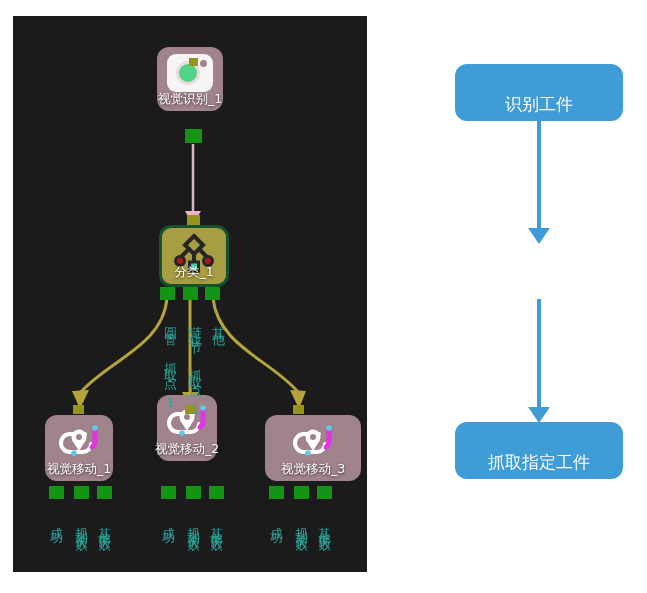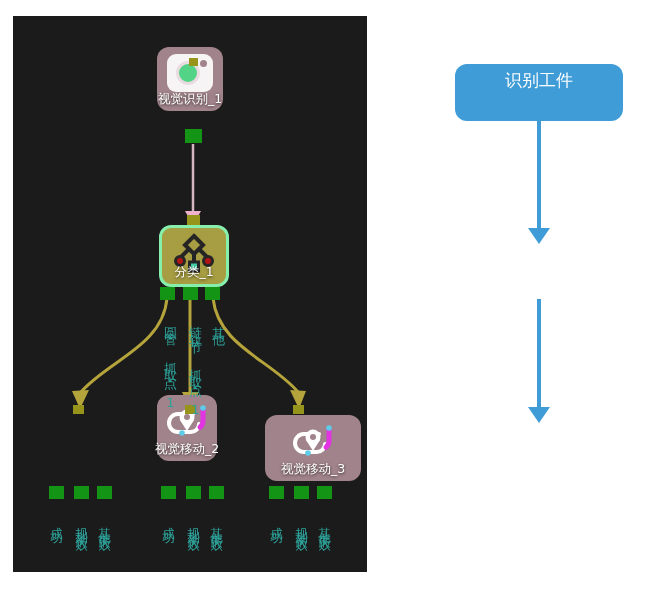--- a/index.html
+++ b/index.html
@@ -4,21 +4,21 @@
 <style>
   html,body{margin:0;padding:0;background:#ffffff;}
   body{font-family:"DejaVu Sans","Liberation Sans",sans-serif;}
   .stage{position:relative;width:647px;height:593px;background:#ffffff;overflow:hidden;}
 
   
   .canvas{position:absolute;left:13px;top:16px;width:354px;height:556px;background:#1b1b1b;}
   .edges{position:absolute;left:0;top:0;width:354px;height:556px;z-index:1;}
   .node{position:absolute;border-radius:12px;z-index:2;}
   .node.mauve{background:#a1848b;}
-  .node.olive{background:#a79d42;border:3px solid #86efac;box-sizing:border-box;}
+  .node.olive{background:#a79d42;border:3px solid #14532d;box-sizing:border-box;}
   .node-label{position:absolute;left:50%;bottom:3px;transform:translateX(-50%);
     color:#fff;font-size:12.5px;white-space:nowrap;text-shadow:0 1px 3px rgba(0,0,0,.75);}
   .port{position:absolute;z-index:3;}
   .port-green{background:#149414;}
   .port-olive{background:#97941c;}
 
   .vtext{position:absolute;writing-mode:vertical-rl;text-orientation:upright;
     color:#2da199;z-index:4;line-height:1;}
   .branch{font-size:13px;letter-spacing:7px;top:300px;}
   .plabel{font-size:12.5px;letter-spacing:4px;top:501px;}
@@ -27,21 +27,21 @@
   .cam{position:absolute;left:50%;top:7px;transform:translateX(-50%);
     width:46px;height:38px;background:#f7f4f5;border-radius:9px;}
   .cam .lens{position:absolute;left:9px;top:7px;width:18px;height:18px;border-radius:50%;
     background:#52d385;border:3px solid #e9dce0;}
   .cam .dot{position:absolute;right:6px;top:6px;width:7px;height:7px;border-radius:50%;background:#a1848b;}
 
   .icon-wrap{position:absolute;left:50%;top:5px;transform:translateX(-50%);}
 
   
   .fc-box{position:absolute;left:455px;width:168px;background:#3f9cd6;border-radius:12px;
-    color:#fff;font-size:17px;line-height:25px;display:flex;align-items:flex-start;justify-content:center;
+    color:#fff;font-size:17px;line-height:25px;display:flex;align-items:flex-end;justify-content:center;
     text-align:center;box-sizing:border-box;padding:4px 12px;}
   .fc-line{position:absolute;left:537px;width:4px;background:#3f9cd6;}
   .fc-head{position:absolute;left:528px;width:0;height:0;
     border-left:11px solid transparent;border-right:11px solid transparent;border-top:16px solid #3f9cd6;}
 </style>
 </head>
 <body>
 
 <div class="stage">
 
@@ -95,20 +95,32 @@
     </div>
     <div class="port port-green" style="left:147px;top:271px;width:15px;height:13px;"></div>
     <div class="port port-green" style="left:170px;top:271px;width:15px;height:13px;"></div>
     <div class="port port-green" style="left:192px;top:271px;width:15px;height:13px;"></div>
 
     <div class="vtext branch" style="left:151px;">圆管-抓取点-1</div>
     <div class="vtext branch" style="left:176px;">链轨节-抓取点-1</div>
     <div class="vtext branch" style="left:199px;">其他</div>
 
     <div class="port port-olive" style="left:60px;top:389px;width:11px;height:9px;"></div>
+    <div class="node mauve" style="left:32px;top:399px;width:68px;height:66px;">
+      <svg class="icon-wrap" width="48" height="40" viewBox="0 0 48 40">
+        <path d="M36,24 a8,8 0 0 1 -8,8 H15 a9,9 0 0 1 0,-18 h15" fill="none" stroke="#ffffff" stroke-width="4" stroke-linecap="round"></path>
+        <path d="M40,9 v12 a8,8 0 0 1 -3,6.3" fill="none" stroke="#e234e2" stroke-width="5" stroke-linecap="round"></path>
+        <circle cx="40" cy="8" r="2.8" fill="#5ecbe9"></circle>
+        <circle cx="19" cy="33" r="2.8" fill="#5ecbe9"></circle>
+        <circle cx="24" cy="17" r="7.5" fill="#ffffff"></circle>
+        <path d="M17,20 L31,20 L24,31 Z" fill="#ffffff"></path>
+        <circle cx="24" cy="17" r="3" fill="#a1848b"></circle>
+      </svg>
+      <div class="node-label">视觉移动_1</div>
+    </div>
     <div class="port port-green" style="left:36px;top:470px;width:15px;height:13px;"></div>
     <div class="port port-green" style="left:61px;top:470px;width:15px;height:13px;"></div>
     <div class="port port-green" style="left:84px;top:470px;width:15px;height:13px;"></div>
     <div class="vtext plabel" style="left:37px;">成功</div>
     <div class="vtext plabel" style="left:62px;">规划失败</div>
     <div class="vtext plabel" style="left:85px;">其他失败</div>
 
     <div class="port port-olive" style="left:172px;top:389px;width:11px;height:9px;"></div>
     <div class="node mauve" style="left:144px;top:379px;width:60px;height:66px;">
       <svg class="icon-wrap" width="48" height="40" viewBox="0 0 48 40">
@@ -154,14 +166,17 @@
     <span>识别工件</span>
   </div>
 
   <div class="fc-line" style="top:120px;height:109px;"></div>
   <div class="fc-head" style="top:228px;"></div>
 
 
   <div class="fc-line" style="top:299px;height:109px;"></div>
   <div class="fc-head" style="top:407px;"></div>
 
+  <div class="fc-box" style="top:422px;height:57px;">
+    <span>抓取指定工件</span>
+  </div>
 
 </div>
 
 </body></html>

